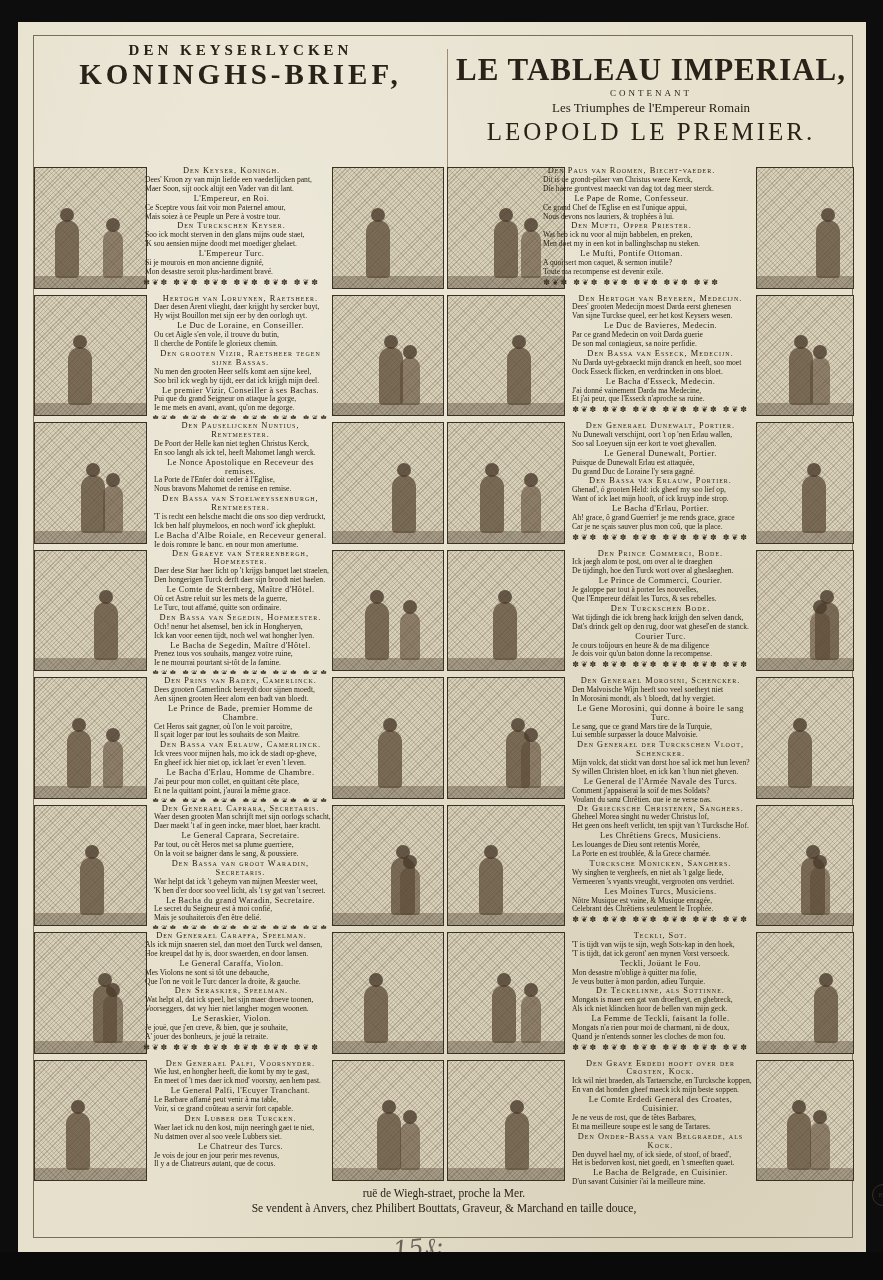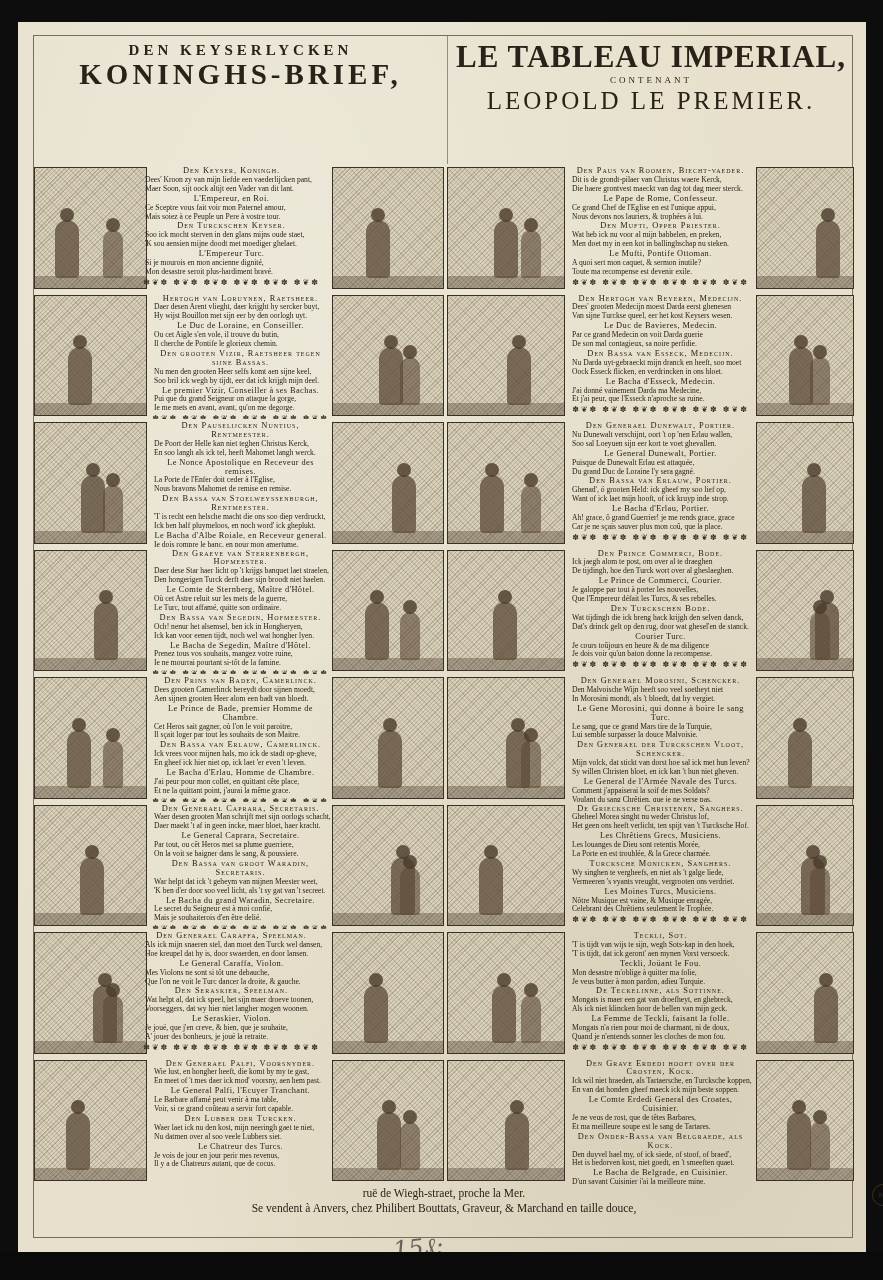--- a/index.html
+++ b/index.html
@@ -11,21 +11,21 @@
     background: #e6e0cc;
     background-image:
       radial-gradient(ellipse at 30% 20%, rgba(255,255,255,0.25), transparent 60%),
       radial-gradient(ellipse at 80% 85%, rgba(150,130,90,0.18), transparent 55%);
   }
   .bottom-shadow { position: absolute; left: 0; top: 1252px; width: 883px; height: 28px; background: #0a0a0a; }
 
   .plate { position: absolute; left: 15px; top: 13px; width: 820px; height: 1203px; border: 1px solid #7a6d55; }
   .half { position: absolute; top: 0; height: 128px; text-align: center; }
   .half.left { left: 0; width: 413px; }
-  .half.right { left: 413px; width: 407px; border-left: 1px solid #9a8c70; }
+  .half.right { left: 413px; width: 407px; border-left: 1px solid #9a8c70; margin-top: 13px; }
 
   .t-small-caps { font-size: 15px; letter-spacing: 4px; margin-top: 6px; font-weight: bold; }
   .t-big { font-size: 29px; letter-spacing: 4px; font-weight: bold; line-height: 30px; }
   .t-big.fr { font-size: 31px; letter-spacing: 1px; margin-top: 6px; }
   .t-sub { font-size: 13px; margin-top: 2px; }
   .t-contenant { font-size: 9px; letter-spacing: 3px; margin-top: 3px; }
   .t-name { font-size: 25px; letter-spacing: 3px; margin-top: 2px; line-height: 28px; }
 
   .grid { position: absolute; top: 128px; left: 0; width: 820px; height: 1020px; }
   .img {
@@ -59,20 +59,21 @@
 <div class="sheet">
   <div class="plate">
 
     <div class="half left">
       <div class="t-small-caps">DEN KEYSERLYCKEN</div>
       <div class="t-big">KONINGHS-BRIEF,</div>
     </div>
     <div class="half right">
       <div class="t-big fr">LE TABLEAU IMPERIAL,</div>
       <div class="t-contenant">CONTENANT</div>
+      <div class="t-sub">Les Triumphes de l'Empereur Romain</div>
       <div class="t-name">LEOPOLD LE PREMIER.</div>
     </div>
 
     <div class="grid" id="grid">
         <div class="img" style="left: 0px; width: 113px; top: 3px; height: 121.5px;">
           <div class="ground"></div>
           <div class="fig" style="left: 20px;"></div>
           <div class="head" style="left: 25px; bottom: 66px;"></div>
           <div class="fig b" style="left: 68px;"></div>
           <div class="head" style="left: 71px; bottom: 56px;"></div>
@@ -97,21 +98,21 @@
           <div class="fig" style="left: 33px;"></div>
           <div class="head" style="left: 38px; bottom: 66px;"></div>
         </div>
         <div class="img" style="left: 413px; width: 118px; top: 3px; height: 121.5px;">
           <div class="ground"></div>
           <div class="fig" style="left: 46px;"></div>
           <div class="head" style="left: 51px; bottom: 66px;"></div>
           <div class="fig b" style="left: 73px;"></div>
           <div class="head" style="left: 76px; bottom: 56px;"></div>
         </div>
-        <div class="txt" style="left: 533px; width: 187px; top: 0px; height: 127.5px;">
+        <div class="txt" style="left: 504px; width: 187px; top: 0px; height: 127.5px;">
           <div class="h caps">Den Paus van Roomen, Biecht-vaeder.</div>
           <div class="l">Dit is de grondt-pilaer van Christus waere Kerck,</div>
           <div class="l">Die haere grontvest maeckt van dag tot dag meer sterck.</div>
           <div class="h">Le Pape de Rome, Confesseur.</div>
           <div class="l">Ce grand Chef de l'Eglise en est l'unique appui,</div>
           <div class="l">Nous devons nos lauriers, &amp; trophées à lui.</div>
           <div class="h caps">Den Mufti, Opper Priester.</div>
           <div class="l">Wat heb ick nu voor al mijn babbelen, en preken,</div>
           <div class="l">Men doet my in een kot in ballinghschap nu steken.</div>
           <div class="h">Le Mufti, Pontife Ottoman.</div>

